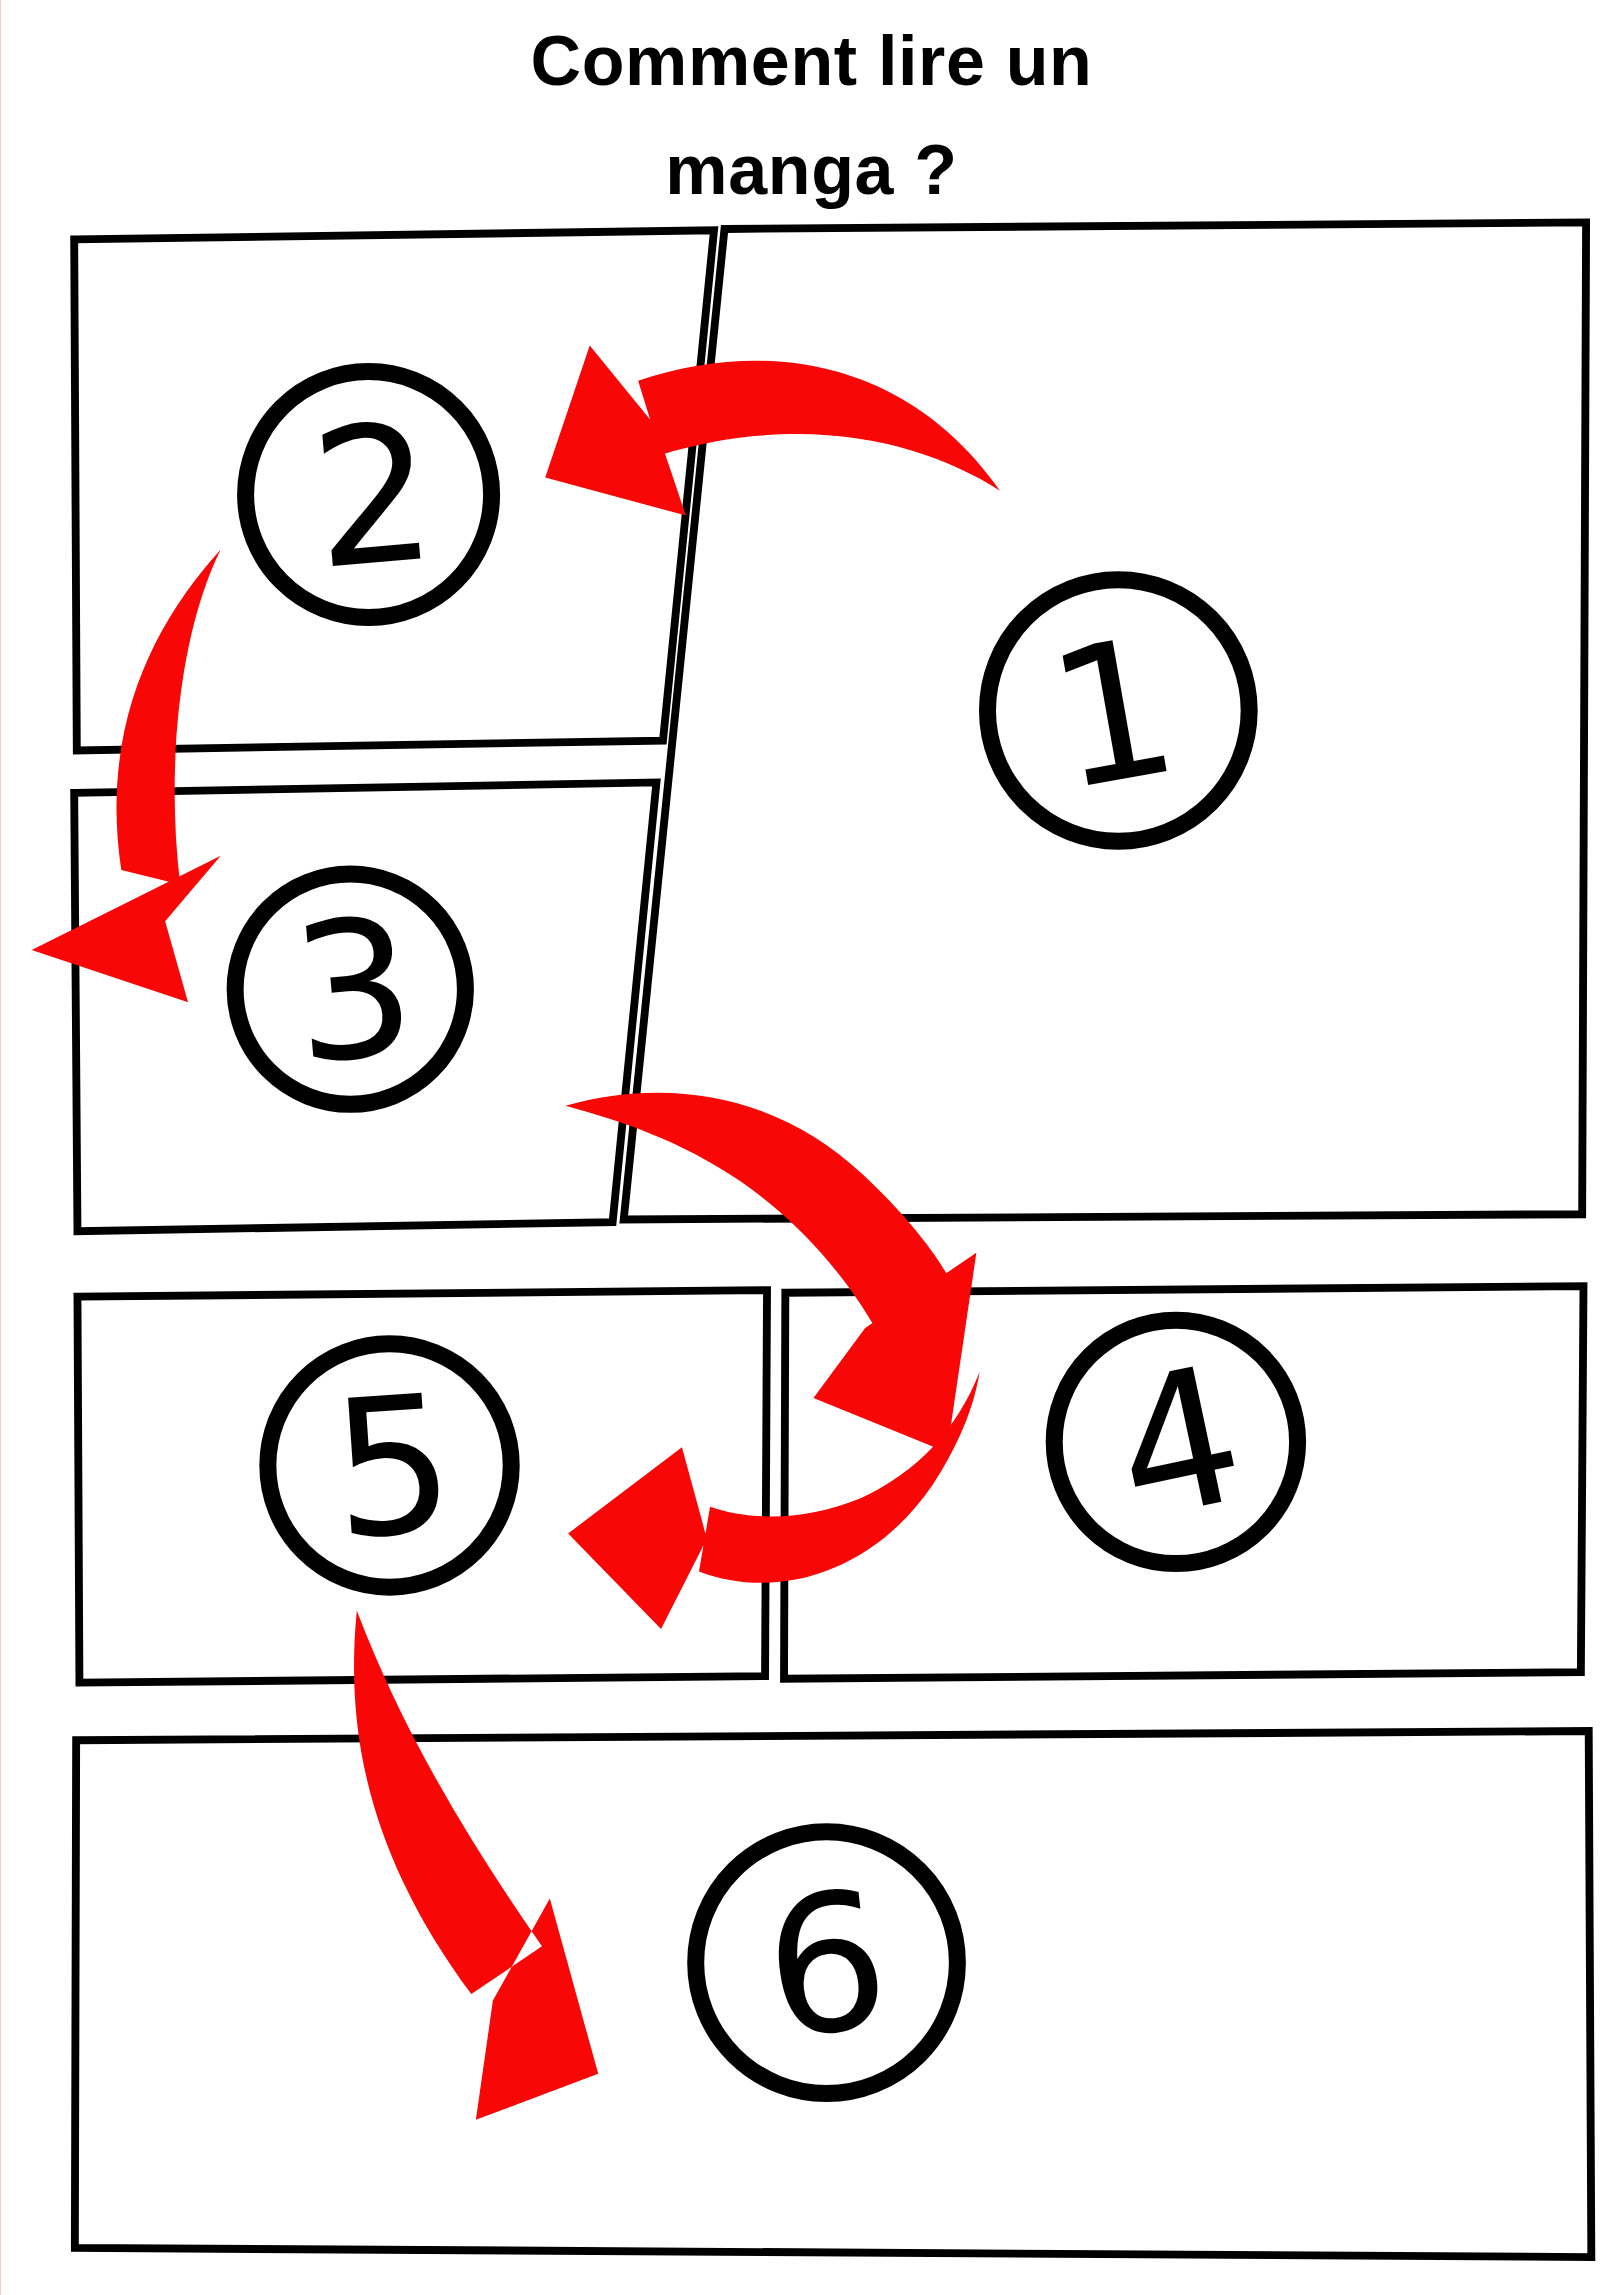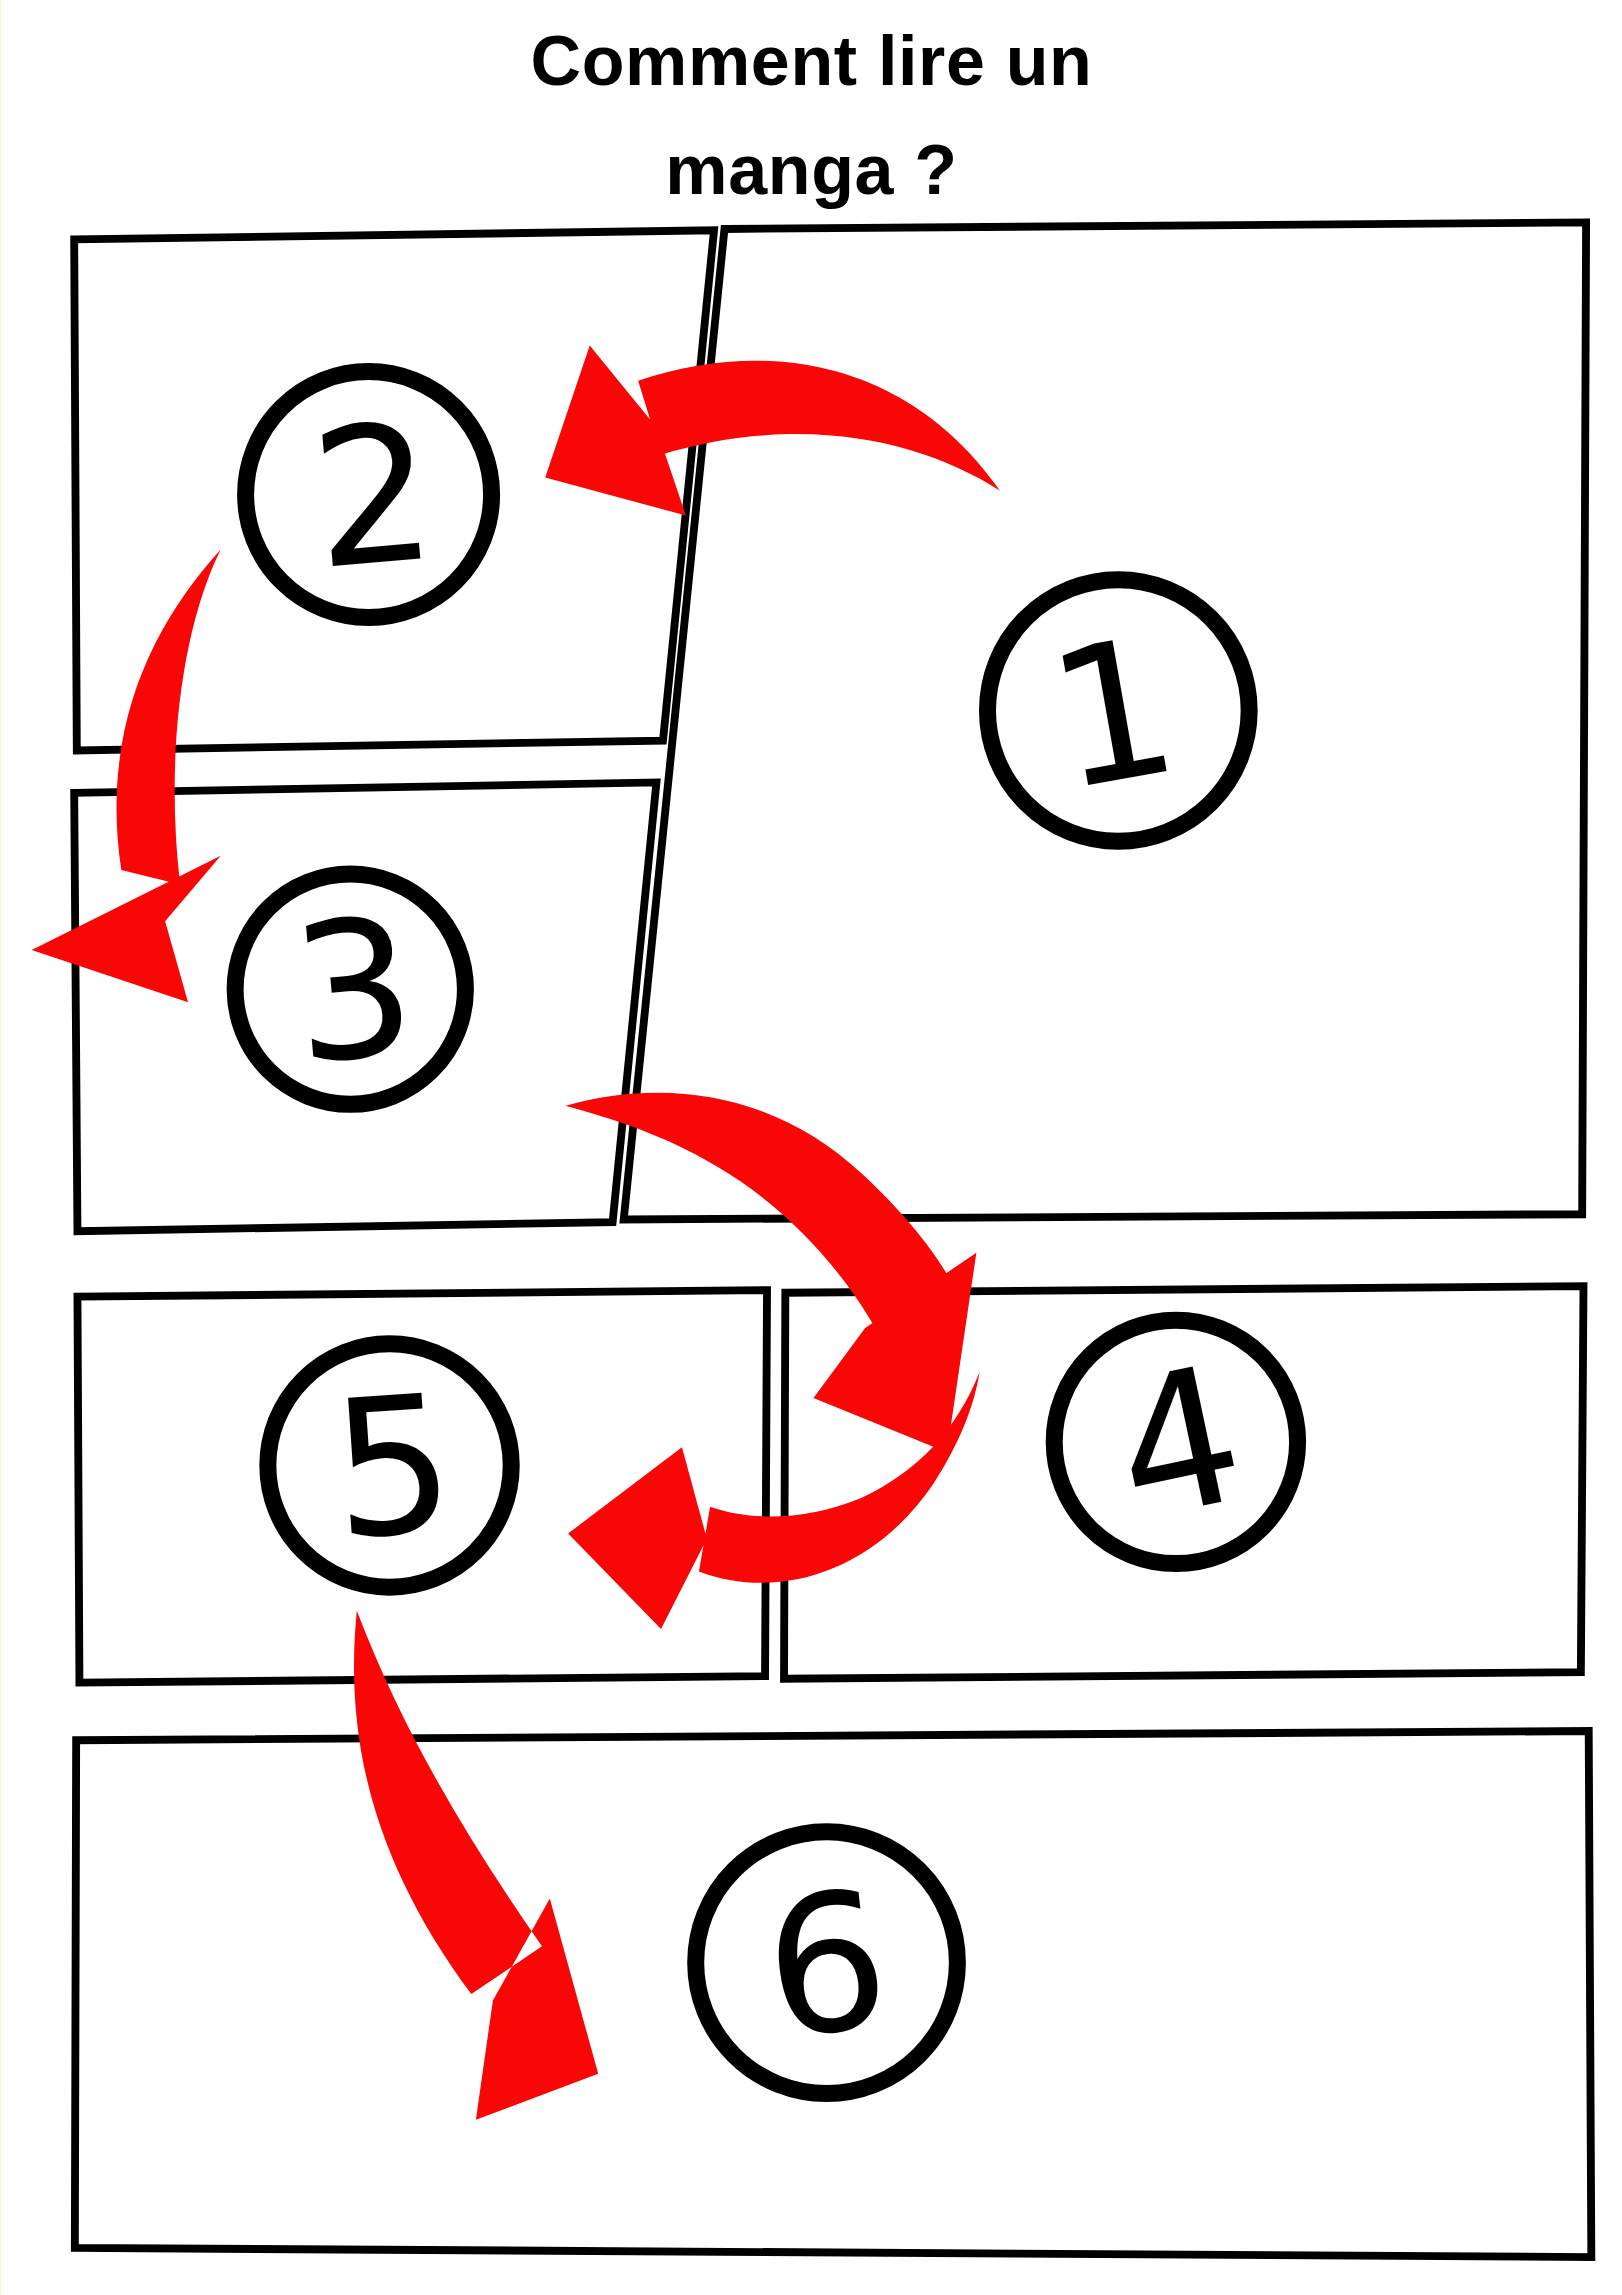--- a/index.html
+++ b/index.html
@@ -1,20 +1,20 @@
 <!DOCTYPE html>
 <html style="font-size:10.5px"><head>
 <meta charset="utf-8">
 <style>
   html, body { margin: 0; padding: 0; background: #ffffff; }
   .page {
     position: relative;
     width: 1623px;
     height: 2295px;
-    background: #bef264;
+    background: #c2410c;
     overflow: hidden;
     font-family: "Liberation Sans", sans-serif;
   }
   svg.scene { display: block; width: 1623px; height: 2295px; }
   .title-line {
     font-family: "Liberation Sans", sans-serif;
     font-weight: 700;
     font-size: 107px;
     letter-spacing: 1px;
   }

